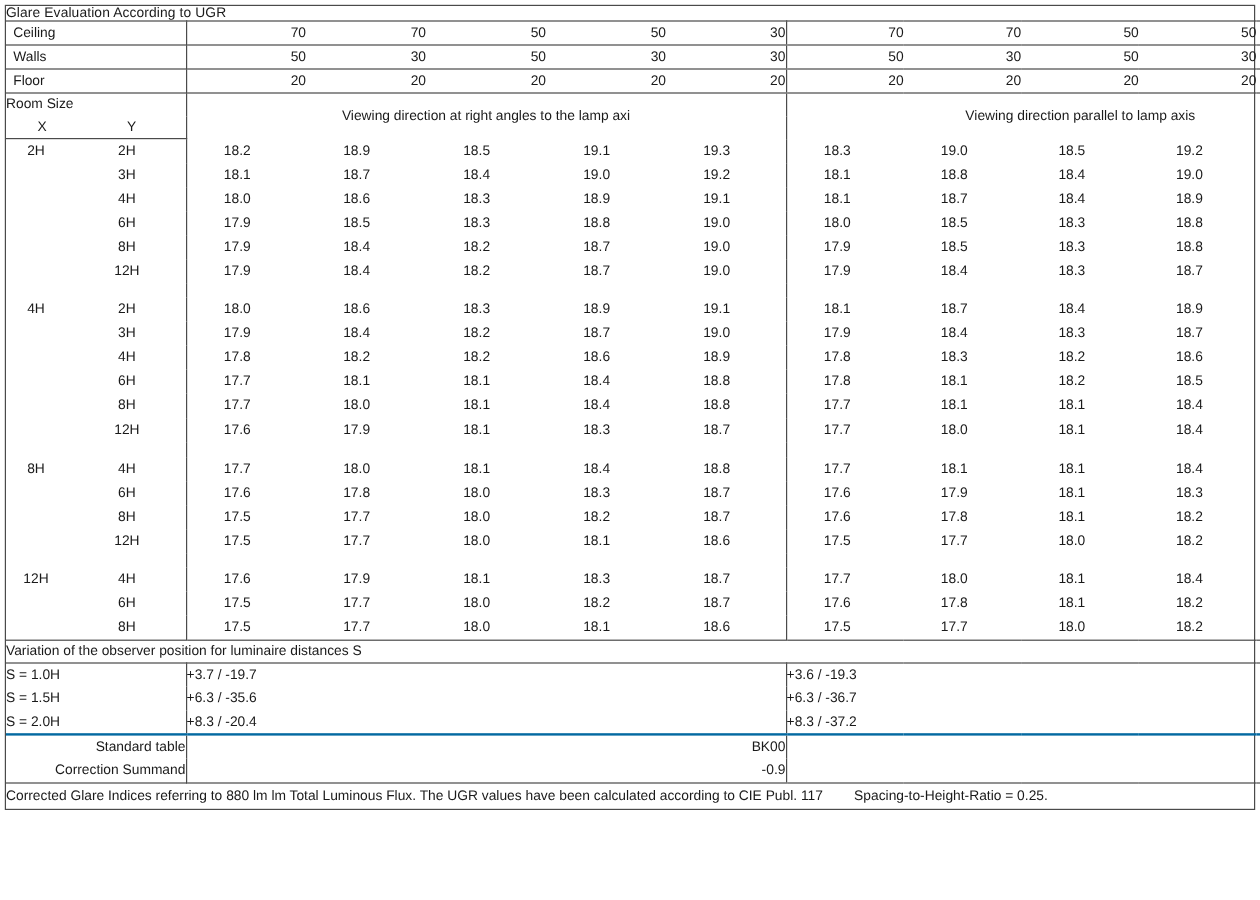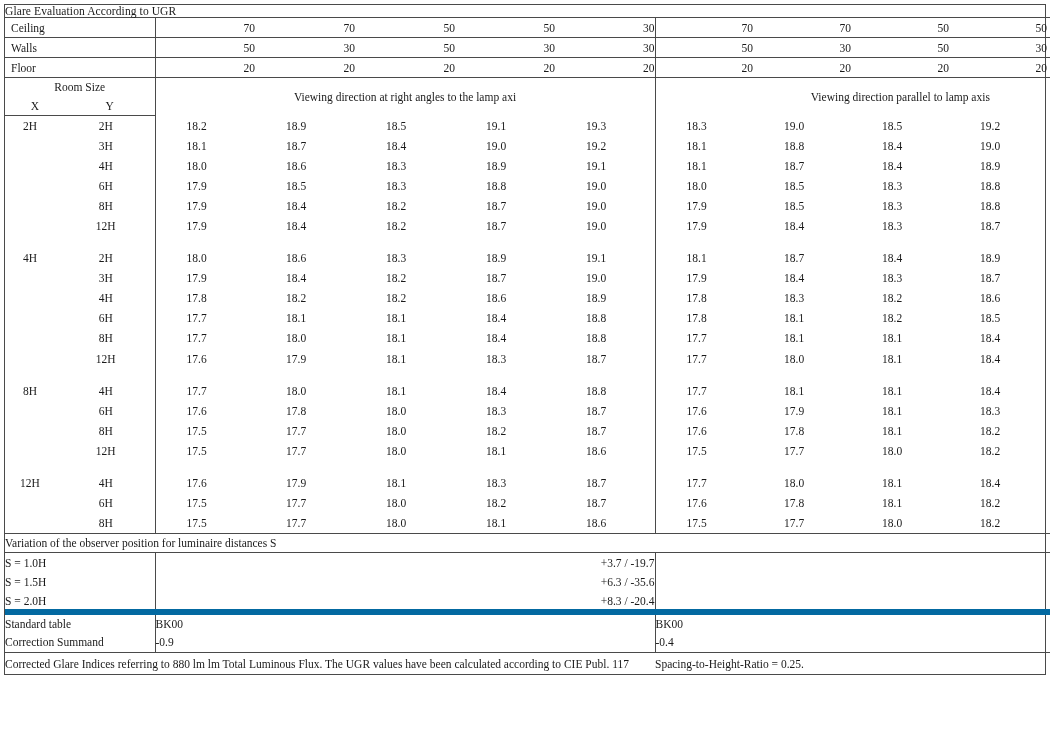--- a/index.html
+++ b/index.html
@@ -11,21 +11,20 @@
     font-family: "Liberation Sans", sans-serif;
     font-size: 11px;
     color: #1a1a1a;
   }
   #page {
     width: 1050px;
     height: 750px;
     position: relative;
     box-sizing: border-box;
     padding: 4px 4px;
-    font-family: Liberation Serif, serif;
   }
   .sheet {
     width: 1042px;
     border: 1px solid #4a4a4a;
     box-sizing: border-box;
     position: relative;
   }
   table.ugr {
     width: 100%;
     border-collapse: collapse;
@@ -55,21 +54,21 @@
     text-align: left;
     padding-left: 6px;
     border-right: 1px solid #4a4a4a;
     margin-left: 32px;
   }
   .hdr-row td.grpsep {
     border-left: 1px solid #4a4a4a;
   }
   .roomsize-row td {
     height: 19px;
-    text-align: center;
+    text-align: left;
     border-bottom: none;
   }
   .roomsize-row td.rs-label {
     border-right: 1px solid #4a4a4a;
   }
   .xy-row td {
     height: 19px;
     text-align: center;
     border-bottom: 1px solid #4a4a4a;
   }
@@ -110,34 +109,34 @@
 
   .variation-row td {
     height: 19px;
     border-top: 1px solid #4a4a4a;
     border-bottom: 1px solid #4a4a4a;
     text-align: left;
     padding-left: 6px;
   }
   .s-row td {
     height: 20px;
-    text-align: right;
+    text-align: left;
   }
   .s-row td.slabel {
     border-right: 1px solid #4a4a4a;
     text-align: left;
     padding-right: 8px;
   }
   .s-row td.sval-right {
     border-left: 1px solid #4a4a4a;
   }
-  .s-row.last td { border-bottom: 6px solid #0369a1; }
+  .s-row.last td { border-bottom: 2px solid #0369a1; }
   .std-row td {
     height: 20px;
-    text-align: left;
+    text-align: right;
   }
   .std-row td.slabel { border-right: 1px solid #4a4a4a; }
   .std-row td.sval-right { border-left: 1px solid #4a4a4a; }
   .std-row.lastline td { border-bottom: 1px solid #4a4a4a; }
   .foot-row td {
     height: 22px;
     text-align: left;
     padding-left: 6px;
     font-size: 11.5px;
   }

